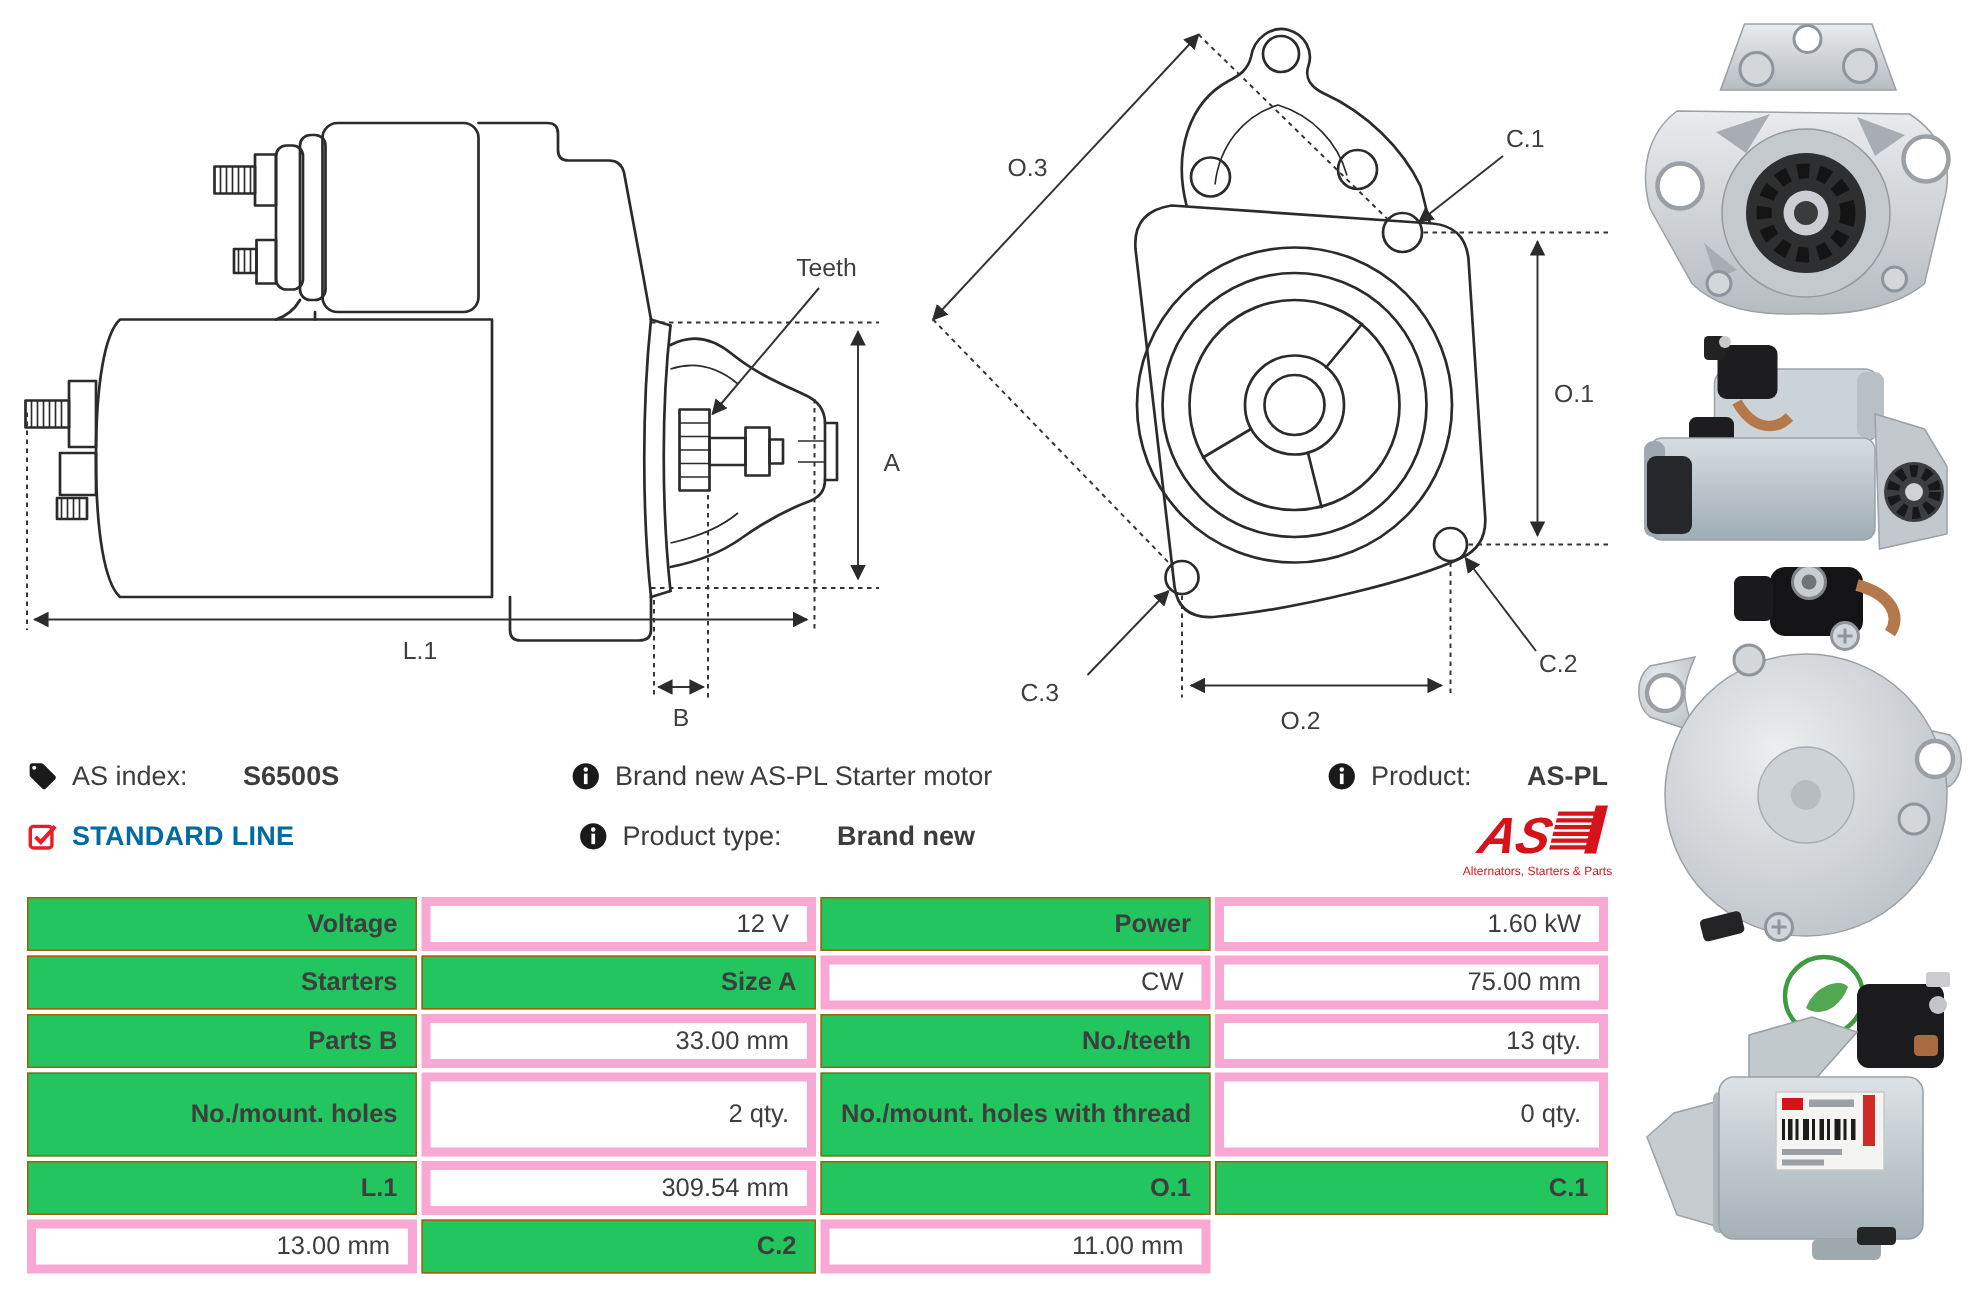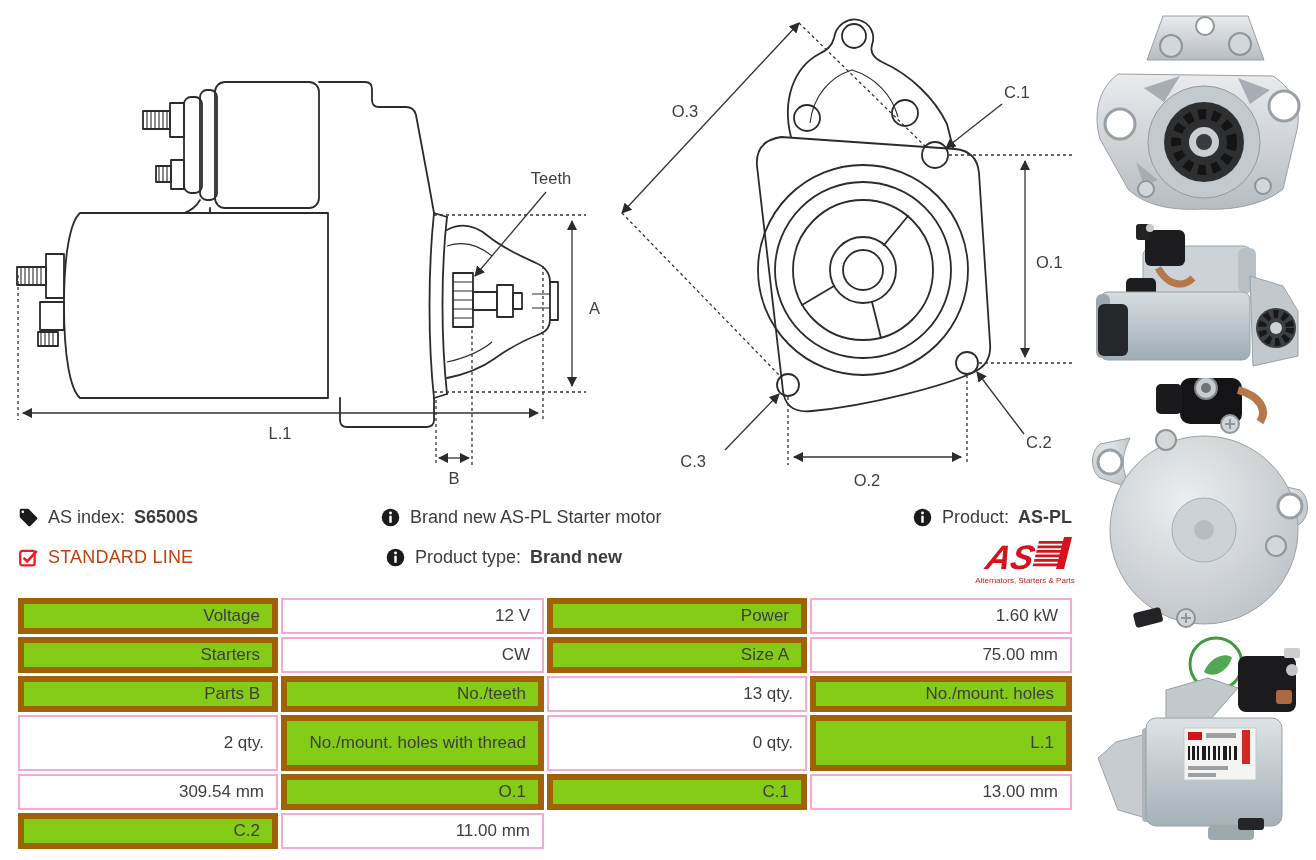--- a/index.html
+++ b/index.html
@@ -5,35 +5,35 @@
   html,body{margin:0;padding:0;}
   body{
     width:1316px;height:860px;position:relative;overflow:hidden;
     background:#ffffff;font-family:"Liberation Sans",sans-serif;color:#3c3c3c;
   }
   .abs{position:absolute;}
   
   .info{position:absolute;left:18px;top:507px;width:1054px;height:80px;font-size:18px;}
   .info-item{position:absolute;display:flex;align-items:center;gap:9px;white-space:nowrap;}
   .info-item .txt{display:inline-block;text-align:center;}
-  .b{font-weight:bold;}
-  .std{color:#c2410c;font-weight:normal;letter-spacing:.2px;}
+  .b{font-weight:bold;margin-left:28px;}
+  .std{color:#0369a1;font-weight:bold;letter-spacing:.2px;}
   .icn{width:21px;height:21px;flex:0 0 auto;display:block;}
   .as-logo{position:absolute;left:957px;top:26px;width:100px;height:54px;}
   
   .spec{
     position:absolute;left:18px;top:598px;width:1054px;
     display:grid;grid-template-columns:260px 263px 260px 262px;
     grid-template-rows:36px 36px 36px 56px 36px 36px;gap:3px;
     font-size:17px;color:#3e3e3e;
   }
   .cell{display:flex;align-items:center;justify-content:flex-end;
         padding:0 12px;text-align:right;line-height:1.25;box-sizing:border-box;}
-  .lbl{background:#84cc16;border:6px solid #a16207;}
-  .val{background:#ffffff;border:2px solid #f9a8d4;}
+  .lbl{background:#22c55e;border:1px solid #a16207;font-weight:bold;}
+  .val{background:#ffffff;border:6px solid #f9a8d4;}
   
   .part{stroke:#2b2b2b;stroke-width:1.8;fill:none;stroke-linejoin:round;stroke-linecap:round;}
   .thin{stroke:#2b2b2b;stroke-width:1.1;fill:none;}
   .dim{stroke:#333;stroke-width:1.3;fill:none;}
   .dash{stroke:#333;stroke-width:1.3;fill:none;stroke-dasharray:3 3;}
   .dlab{fill:#3e3e3e;font-size:16.5px;font-family:"Liberation Sans",sans-serif;}
 </style>
 </head>
 <body>
 
@@ -326,25 +326,26 @@
 </div>
 
 <div class="spec">
 
   <div class="cell lbl">Voltage</div>
   <div class="cell val">12 V</div>
   <div class="cell lbl">Power</div>
   <div class="cell val">1.60 kW</div>
 
   <div class="cell lbl">Starters</div>
+  <div class="cell lbl">Size A</div>
   <div class="cell val">CW</div>
-  <div class="cell lbl">Size A</div>
   <div class="cell val">75.00 mm</div>
 
   <div class="cell lbl">Parts B</div>
+  <div class="cell val">33.00 mm</div>
   <div class="cell lbl">No./teeth</div>
   <div class="cell val">13 qty.</div>
 
   <div class="cell lbl">No./mount. holes</div>
   <div class="cell val">2 qty.</div>
   <div class="cell lbl">No./mount. holes with thread</div>
   <div class="cell val">0 qty.</div>
 
   <div class="cell lbl">L.1</div>
   <div class="cell val">309.54 mm</div>

